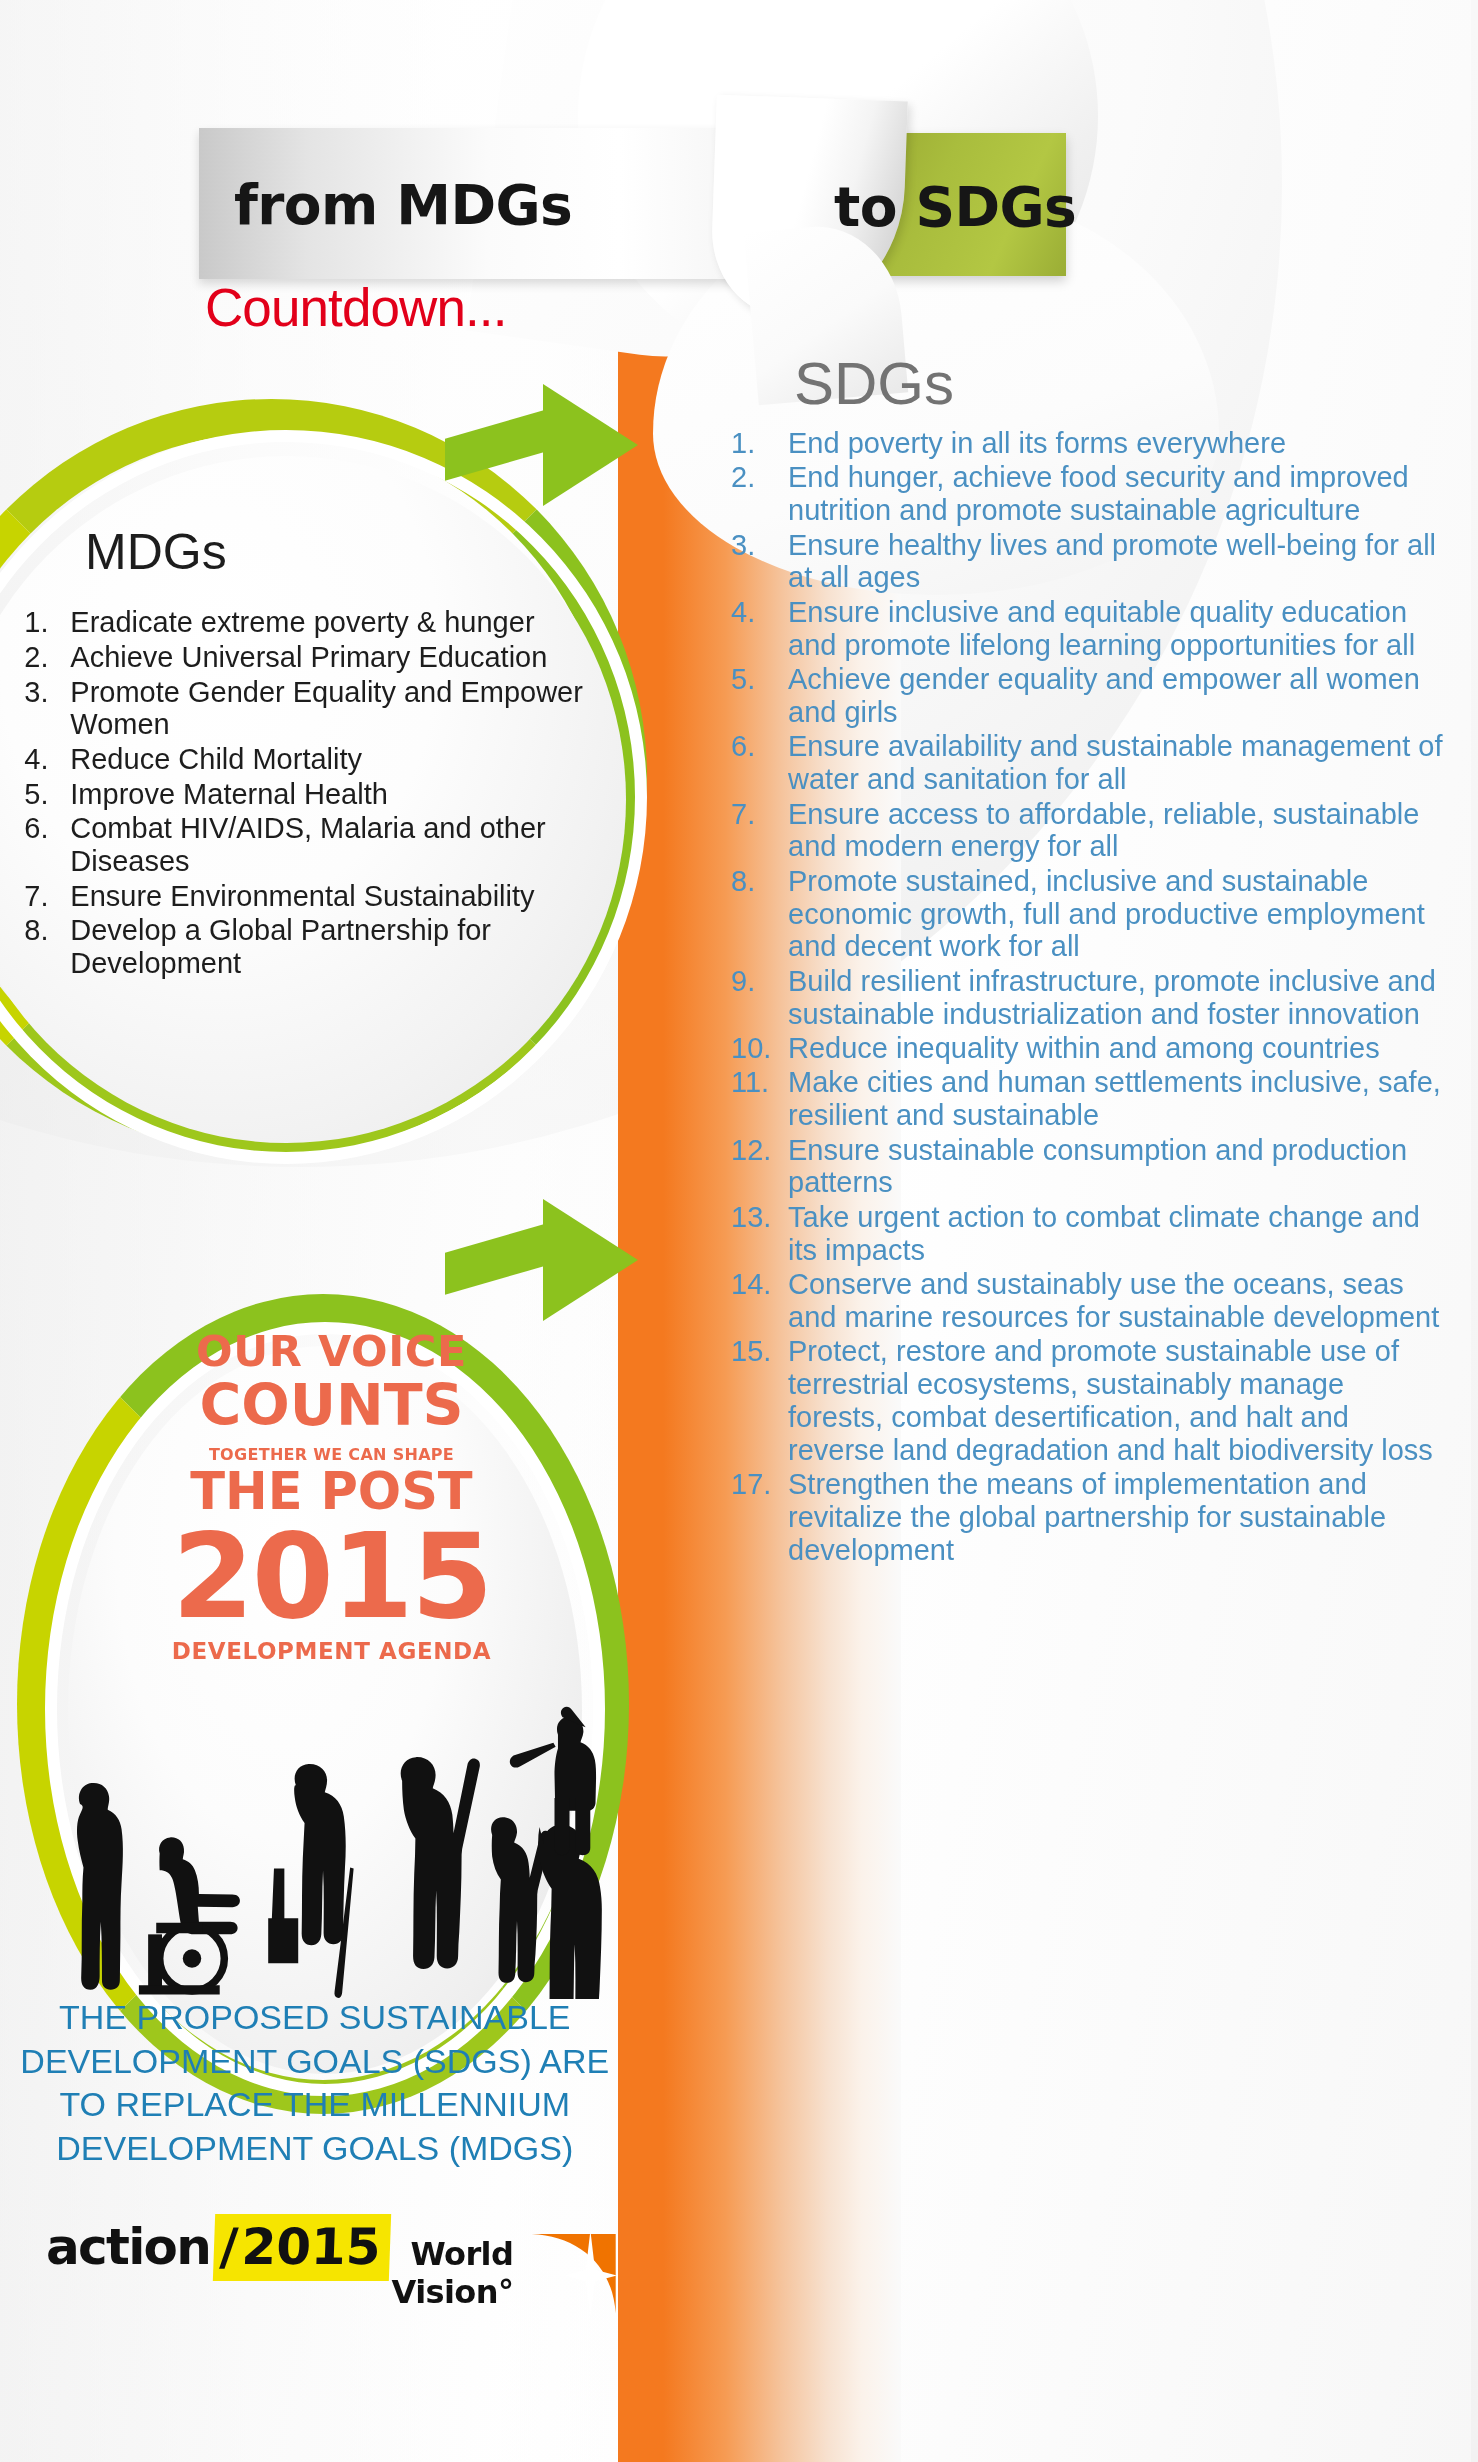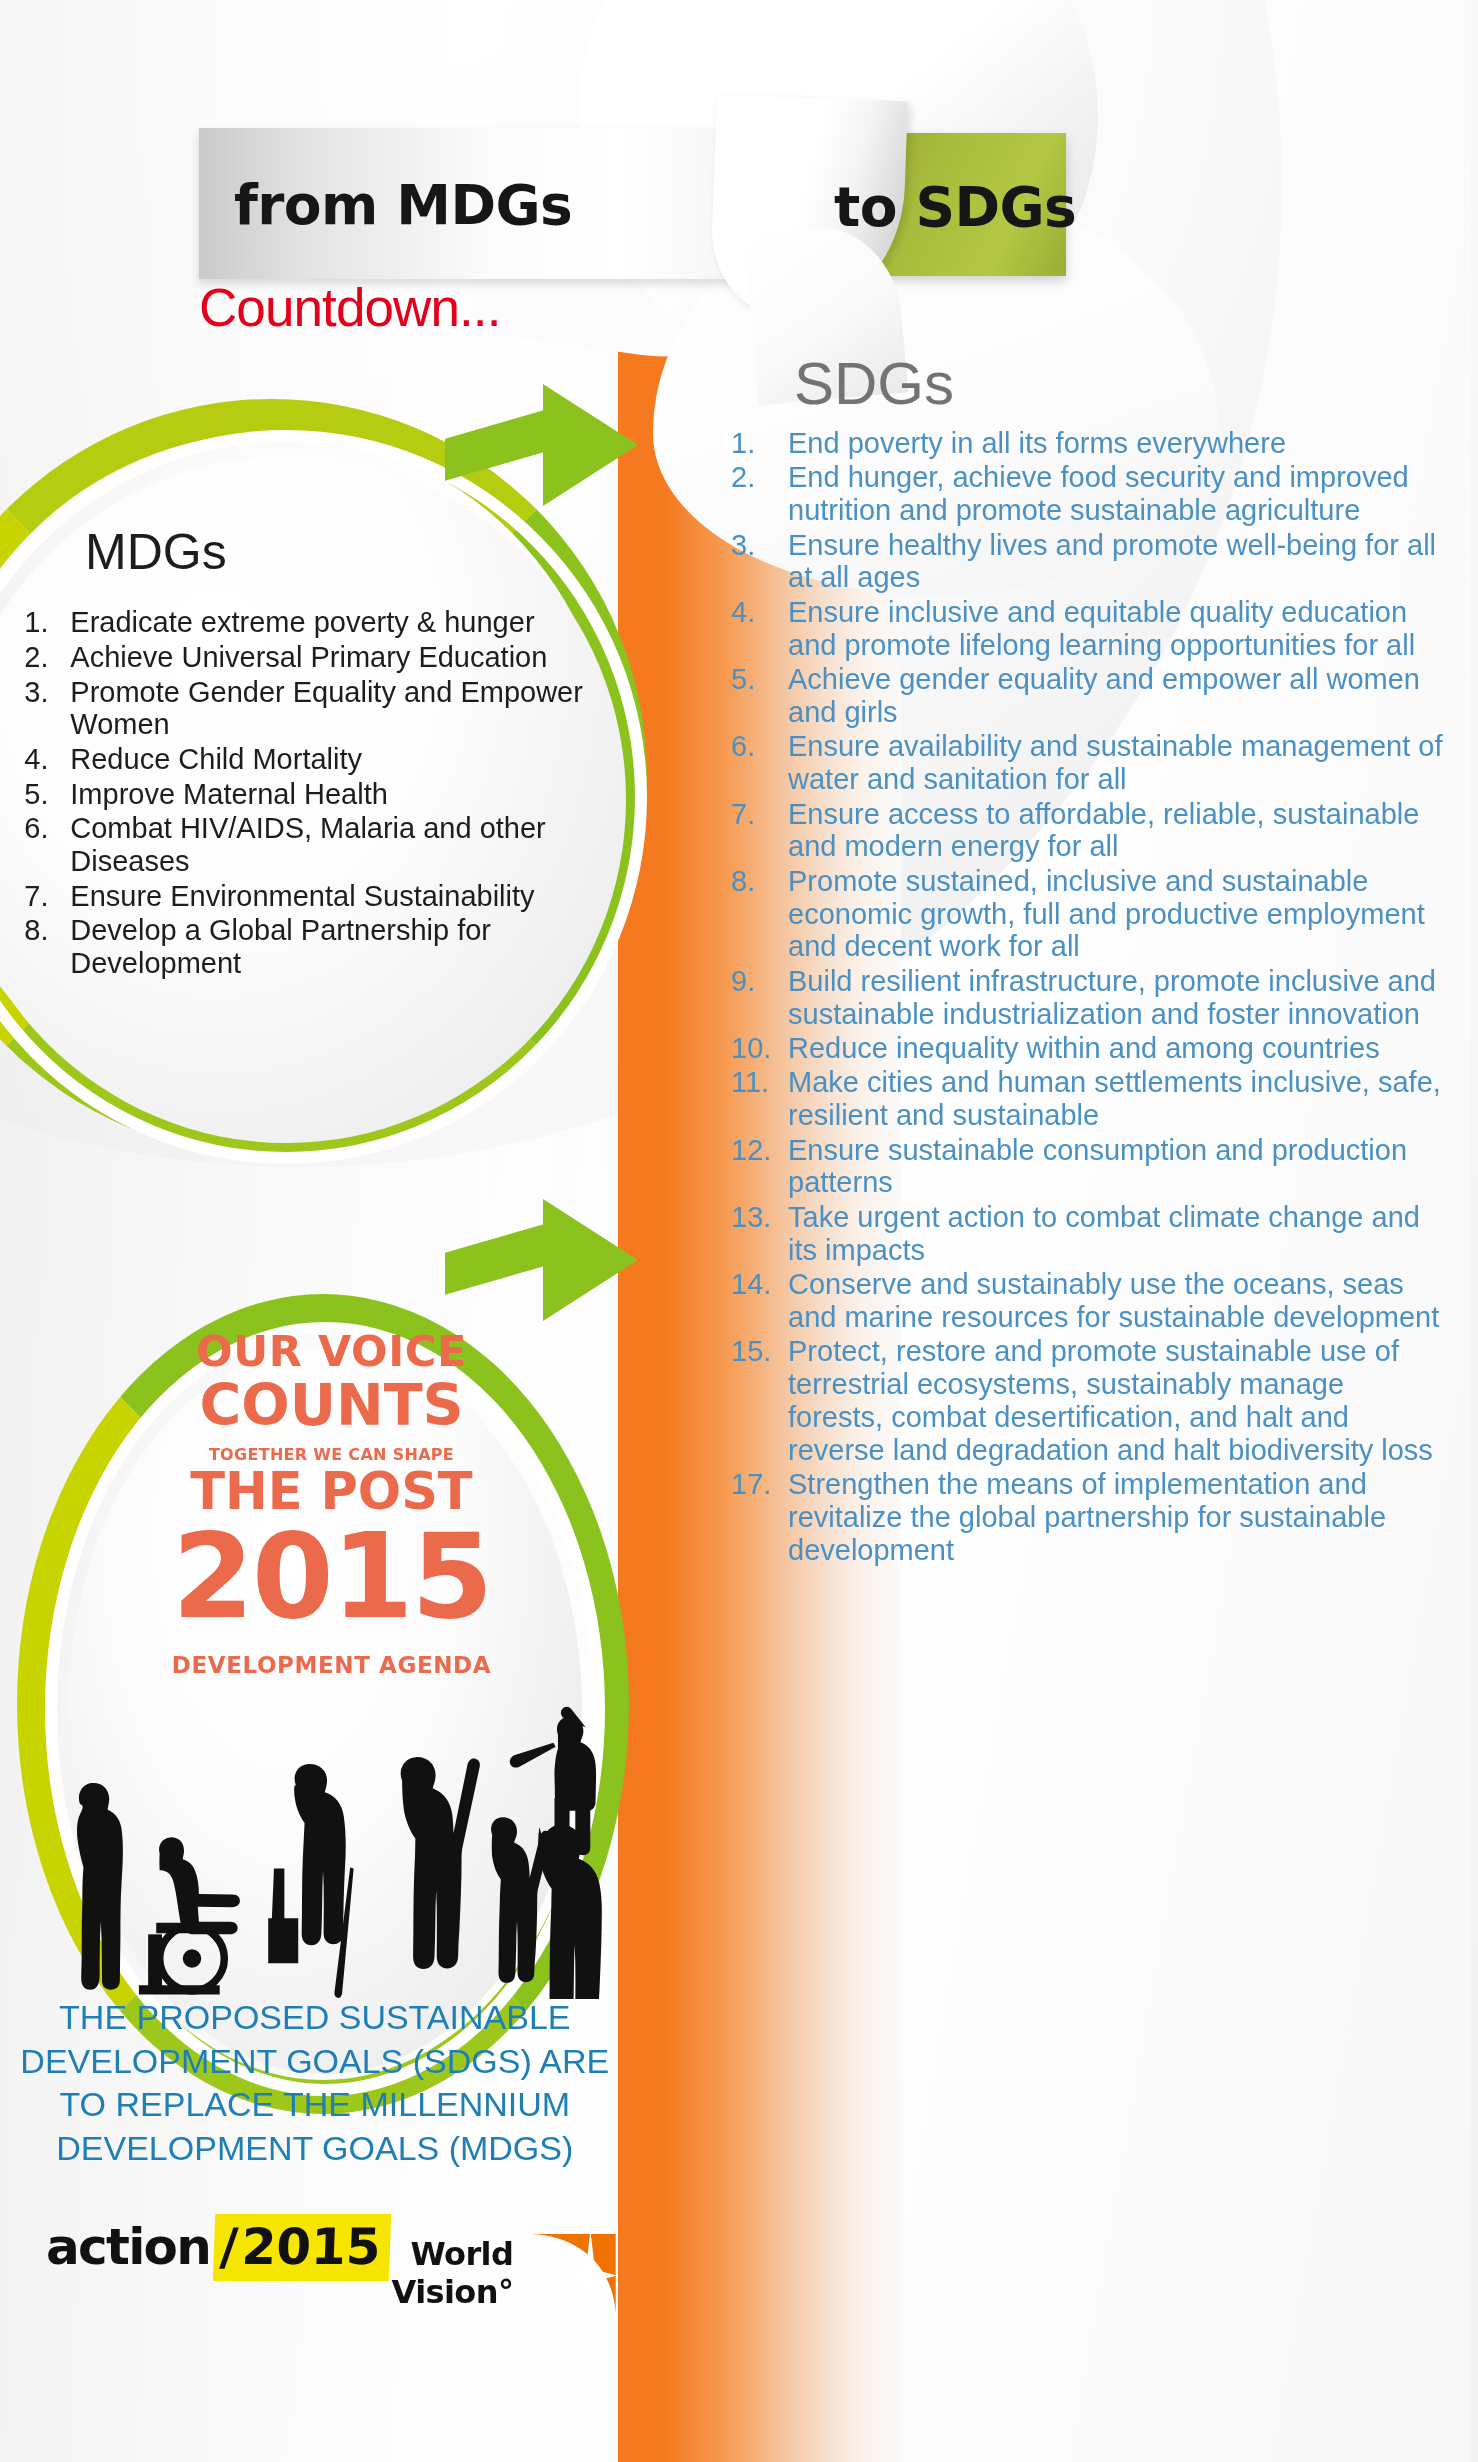--- a/index.html
+++ b/index.html
@@ -107,21 +107,21 @@
     letter-spacing:-0.6px;
     color:#161616;
     white-space:nowrap;
     font-family:"DejaVu Sans", sans-serif;
   }
   .hdr-title.left{ left:35px; top:45px; }
   .hdr-title.right{ left:635px; top:47px; }
 
   
   .countdown{
-    position:absolute;left:199px;top:277px;
+    position:absolute;left:205px;top:277px;
     font-size:53px;
     color:#e2001a;
     font-family:"Liberation Sans", sans-serif;
     font-weight:300;
     letter-spacing:-0.9px;
   }
 
   
   .ring{
     position:absolute;
@@ -200,21 +200,21 @@
     position:absolute;left:92px;top:1329px;width:479px;text-align:center;
     color:#ec6a4c;
     font-family:"DejaVu Sans", sans-serif;
     font-weight:bold;
   }
   .badge .l1{font-size:43px;letter-spacing:0.6px;line-height:1.06;}
   .badge .l2{font-size:57px;letter-spacing:0px;line-height:1.0;margin-top:2.3px;}
   .badge .l3{font-size:16px;letter-spacing:0.3px;margin-top:12px;line-height:1.1;}
   .badge .l4{font-size:51px;letter-spacing:0px;line-height:1.02;margin-top:2.3px;}
   .badge .l5{font-size:118px;letter-spacing:-2.3px;line-height:.96;margin-top:2.3px;}
-  .badge .l6{font-size:23px;letter-spacing:0.6px;margin-top:19px;}
+  .badge .l6{font-size:23px;letter-spacing:0.6px;margin-top:5px;}
 
   
   .silhouettes{
     position:absolute;left:35px;top:1704px;width:583px;height:295px;
   }
   .silhouettes svg{display:block;width:100%;height:100%;}
 
   
   .caption{
     position:absolute;left:17.3px;top:1996px;width:595px;

